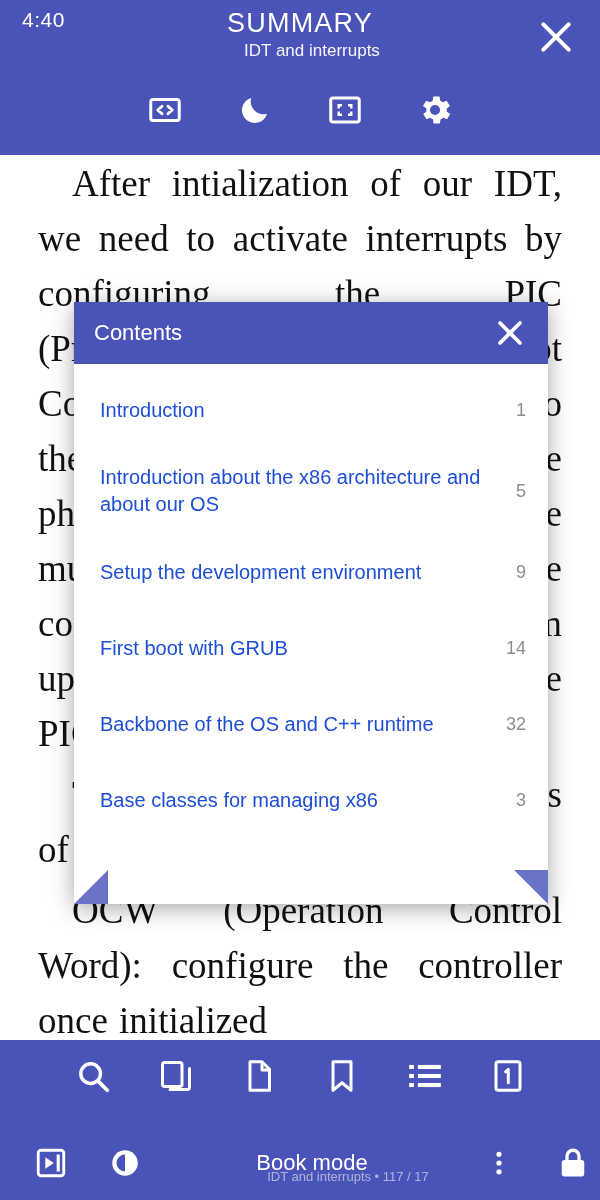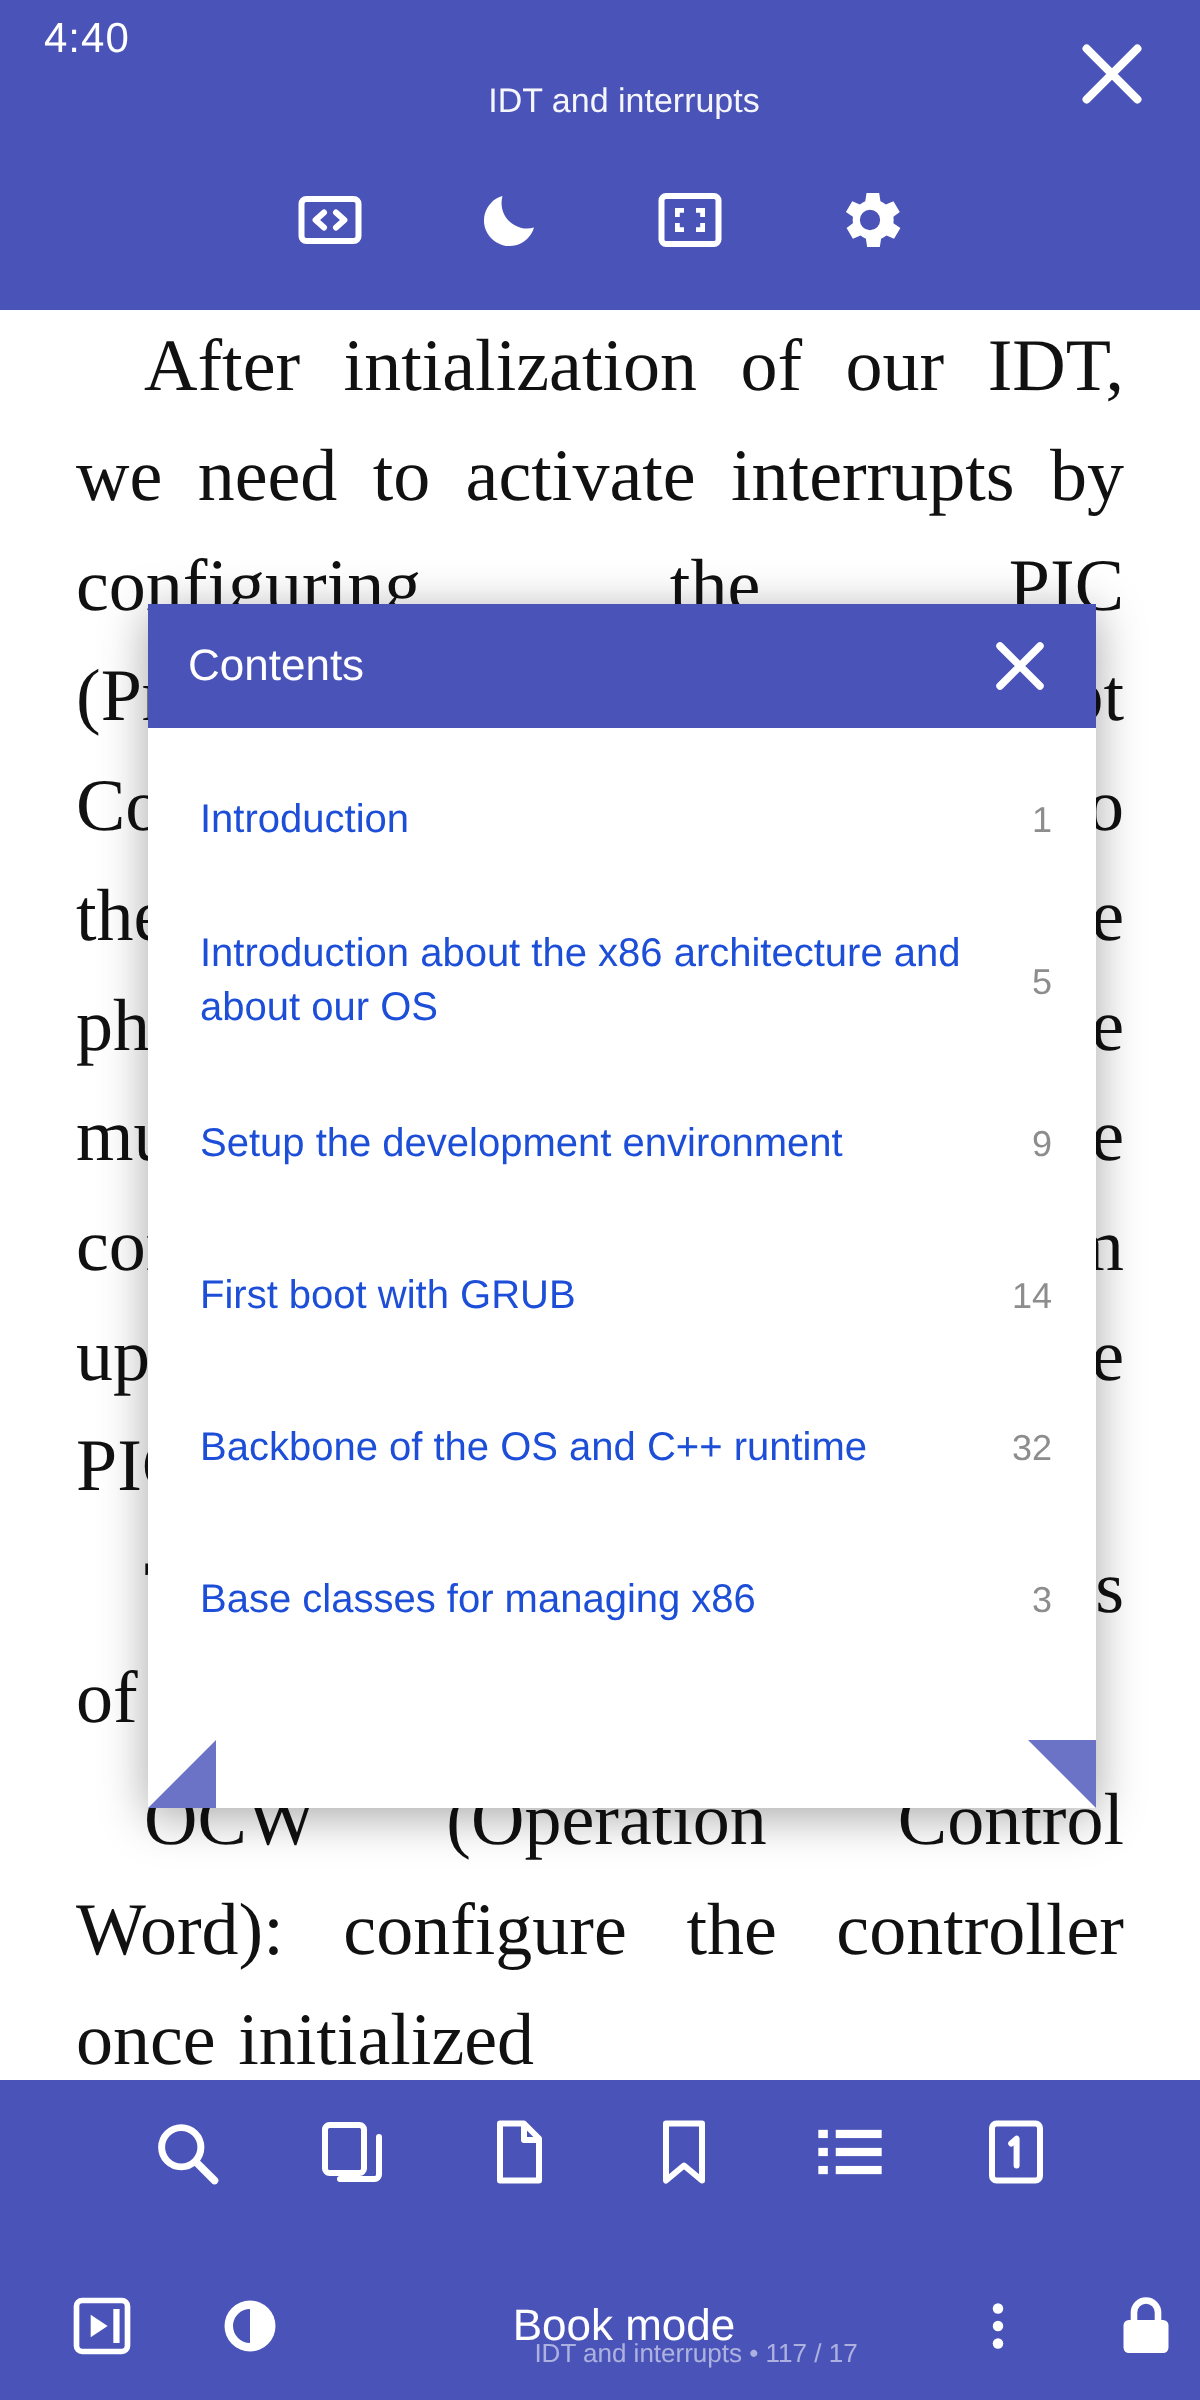--- a/index.html
+++ b/index.html
@@ -241,20 +241,21 @@
   <div class="book-page">
     <p class="italic">/ Load the IDTR registry /</p>
     <p class="italic">asm("lidt (%0)" :: "r" (&amp;idtr));</p>
     <p><span class="indent"></span><span>After intialization of our IDT, we need to activate interrupts by configuring the PIC (Programmable Interrupt Controller). Interrupts are sent to the CPUs by the PICs. After the physical reset of the PICs, we must put some data on the commands and ports to set them up. Here are the registers of the PIC:</span></p>
     <p><span class="indent"></span><span>The 8259A PIC has two types of registers, ICW and OCW.</span></p>
     <p><span class="indent"></span><span>OCW (Operation Control Word): configure the controller once initialized</span></p>
   </div>
 
   <div class="topbar">
     <div class="status-time">4:40</div>
+    <div class="top-title">SUMMARY</div>
     <div class="top-subtitle">IDT and interrupts</div>
     <div class="close-x">
       <svg width="38" height="38" viewBox="0 0 24 24">
           <path d="M4 4 L20 20 M20 4 L4 20" stroke="#ffffff" stroke-width="2.6" stroke-linecap="round" fill="none"></path>
         </svg>
     </div>
     <div class="top-icons">
       <div class="ic">
         <svg width="36" height="36" viewBox="0 0 24 24">
           <rect x="2.5" y="5" width="19" height="14" rx="1.6" stroke="#ffffff" stroke-width="2" fill="none"></rect>

